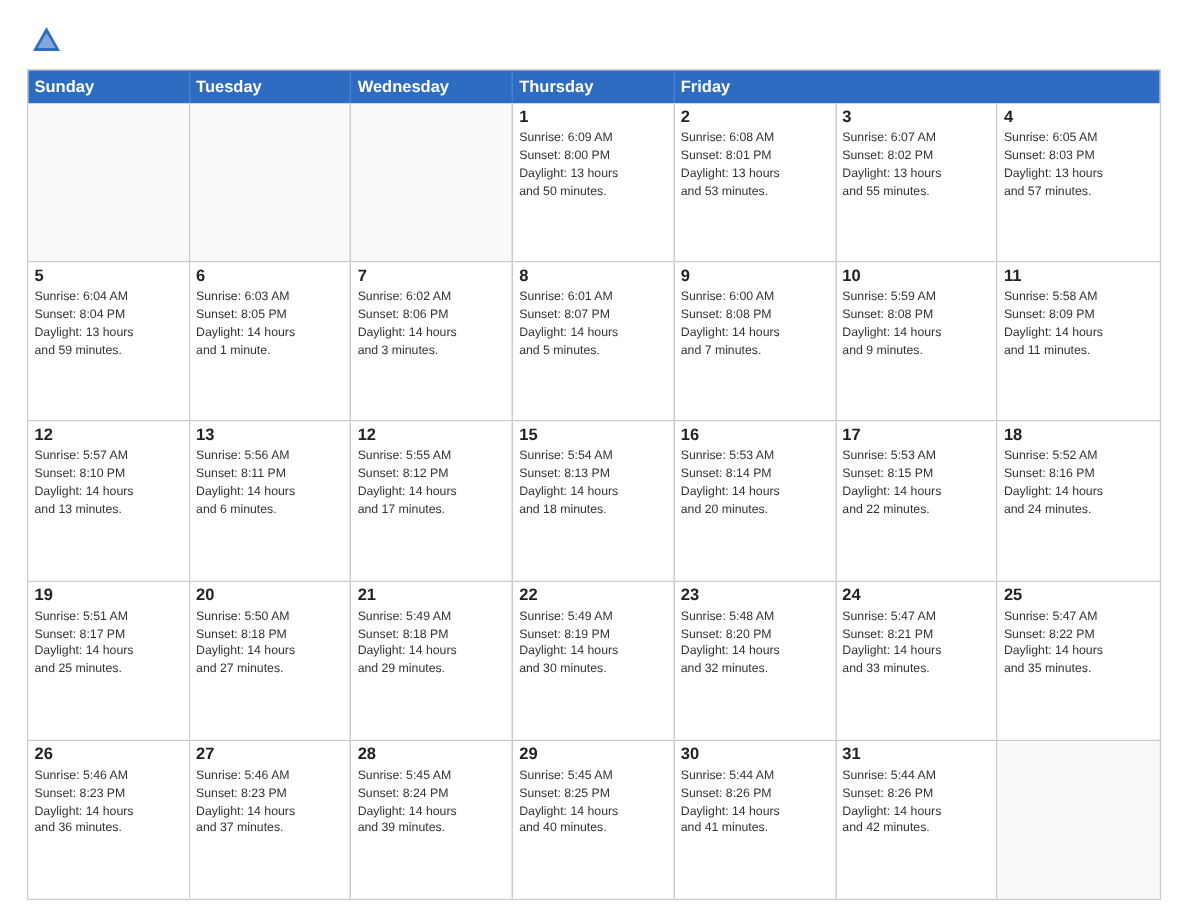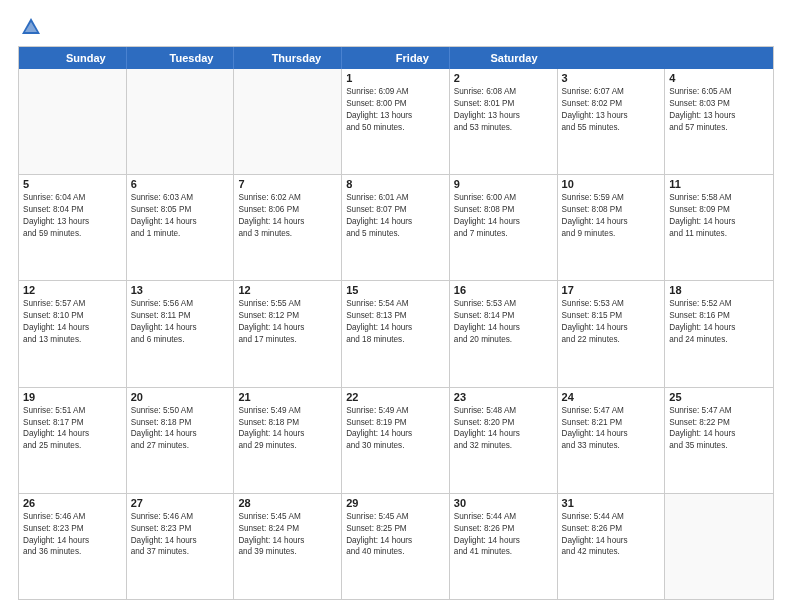--- a/index.html
+++ b/index.html
@@ -65,22 +65,22 @@
     }
     .cal-header-row {
       display: grid;
       grid-template-columns: repeat(7, 1fr);
       background: #2d6cc0;
     }
     .cal-header-cell {
       color: #fff;
       font-size: 11px;
       font-weight: bold;
-      padding: 5px 20px;
-      text-align: right;
+      padding: 5px 4px;
+      text-align: left;
       border-right: 1px solid #4a82d0;
     }
     .cal-header-cell:last-child { border-right: none; }
     .cal-body {
       flex: 1;
       display: flex;
       flex-direction: column;
     }
     .cal-week {
       display: grid;
@@ -132,23 +132,23 @@
     <div class="title-block">
       <div class="month-title"></div>
       <div class="location"></div>
     </div>
   </div>
 
   <div class="calendar">
     <div class="cal-header-row">
     <div class="cal-header-cell">Sunday</div>
         <div class="cal-header-cell">Tuesday</div>
+        <div class="cal-header-cell">Wednesday</div>
         <div class="cal-header-cell">Thursday</div>
         <div class="cal-header-cell">Friday</div>
-        <div class="cal-header-cell">Saturday</div>
       </div>
     <div class="cal-body">
     <div class="cal-week">
           <div class="cal-cell empty"></div>
           <div class="cal-cell empty"></div>
           <div class="cal-cell empty"></div>
           <div class="cal-cell">
             <div class="day-num">1</div>
             <div class="cell-line">Sunrise: 6:09 AM</div>
             <div class="cell-line">Sunset: 8:00 PM</div>

